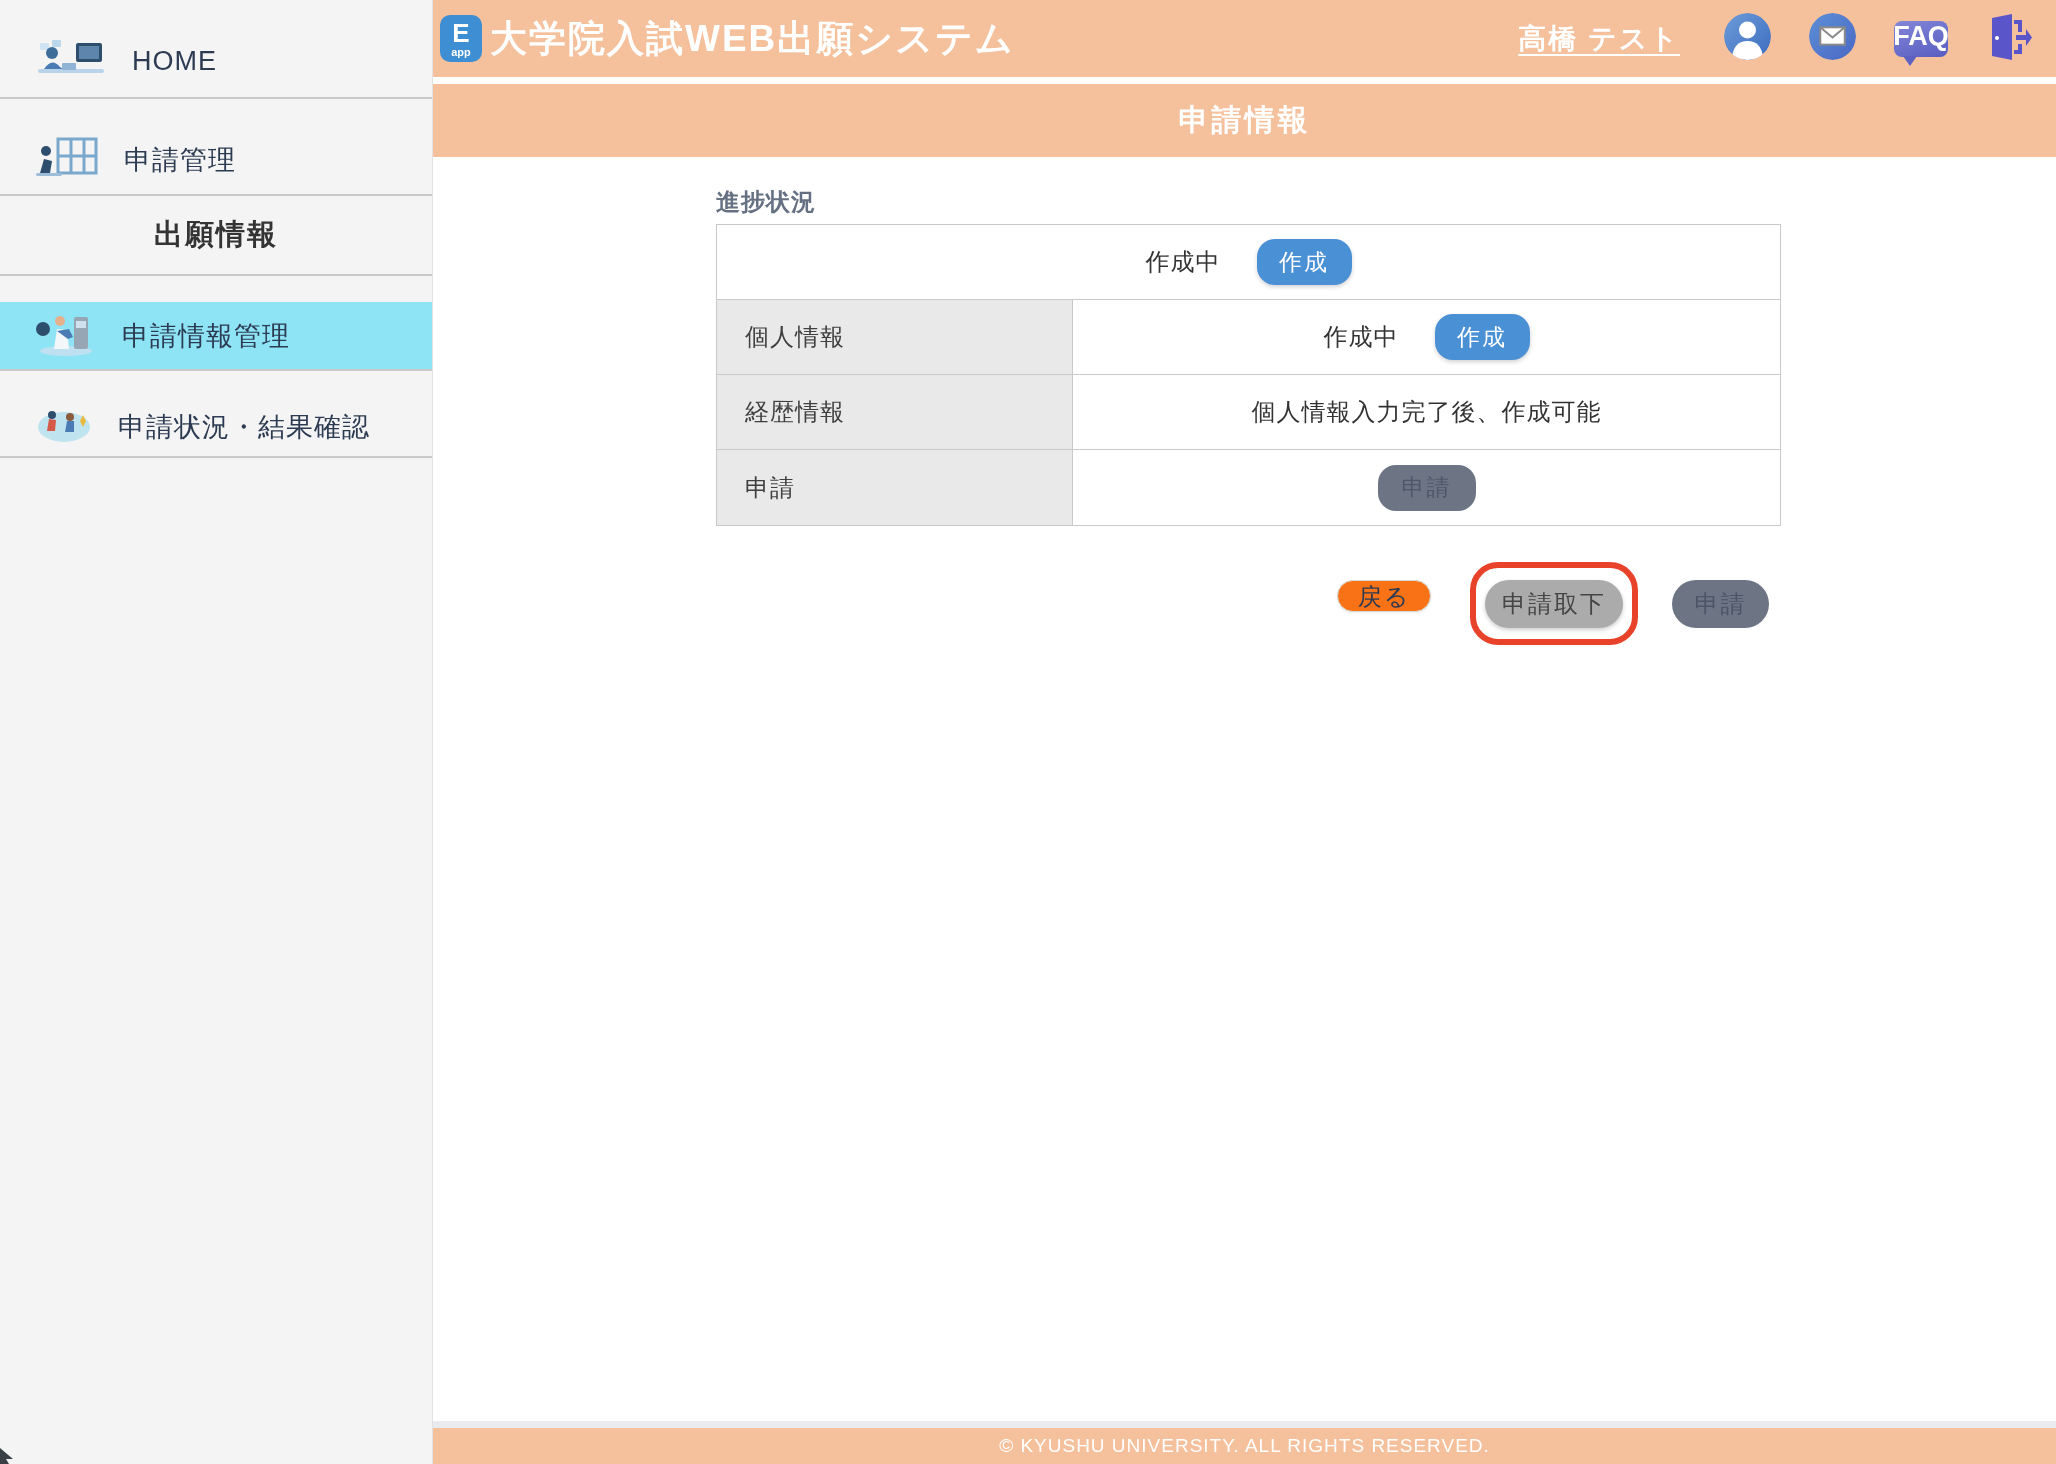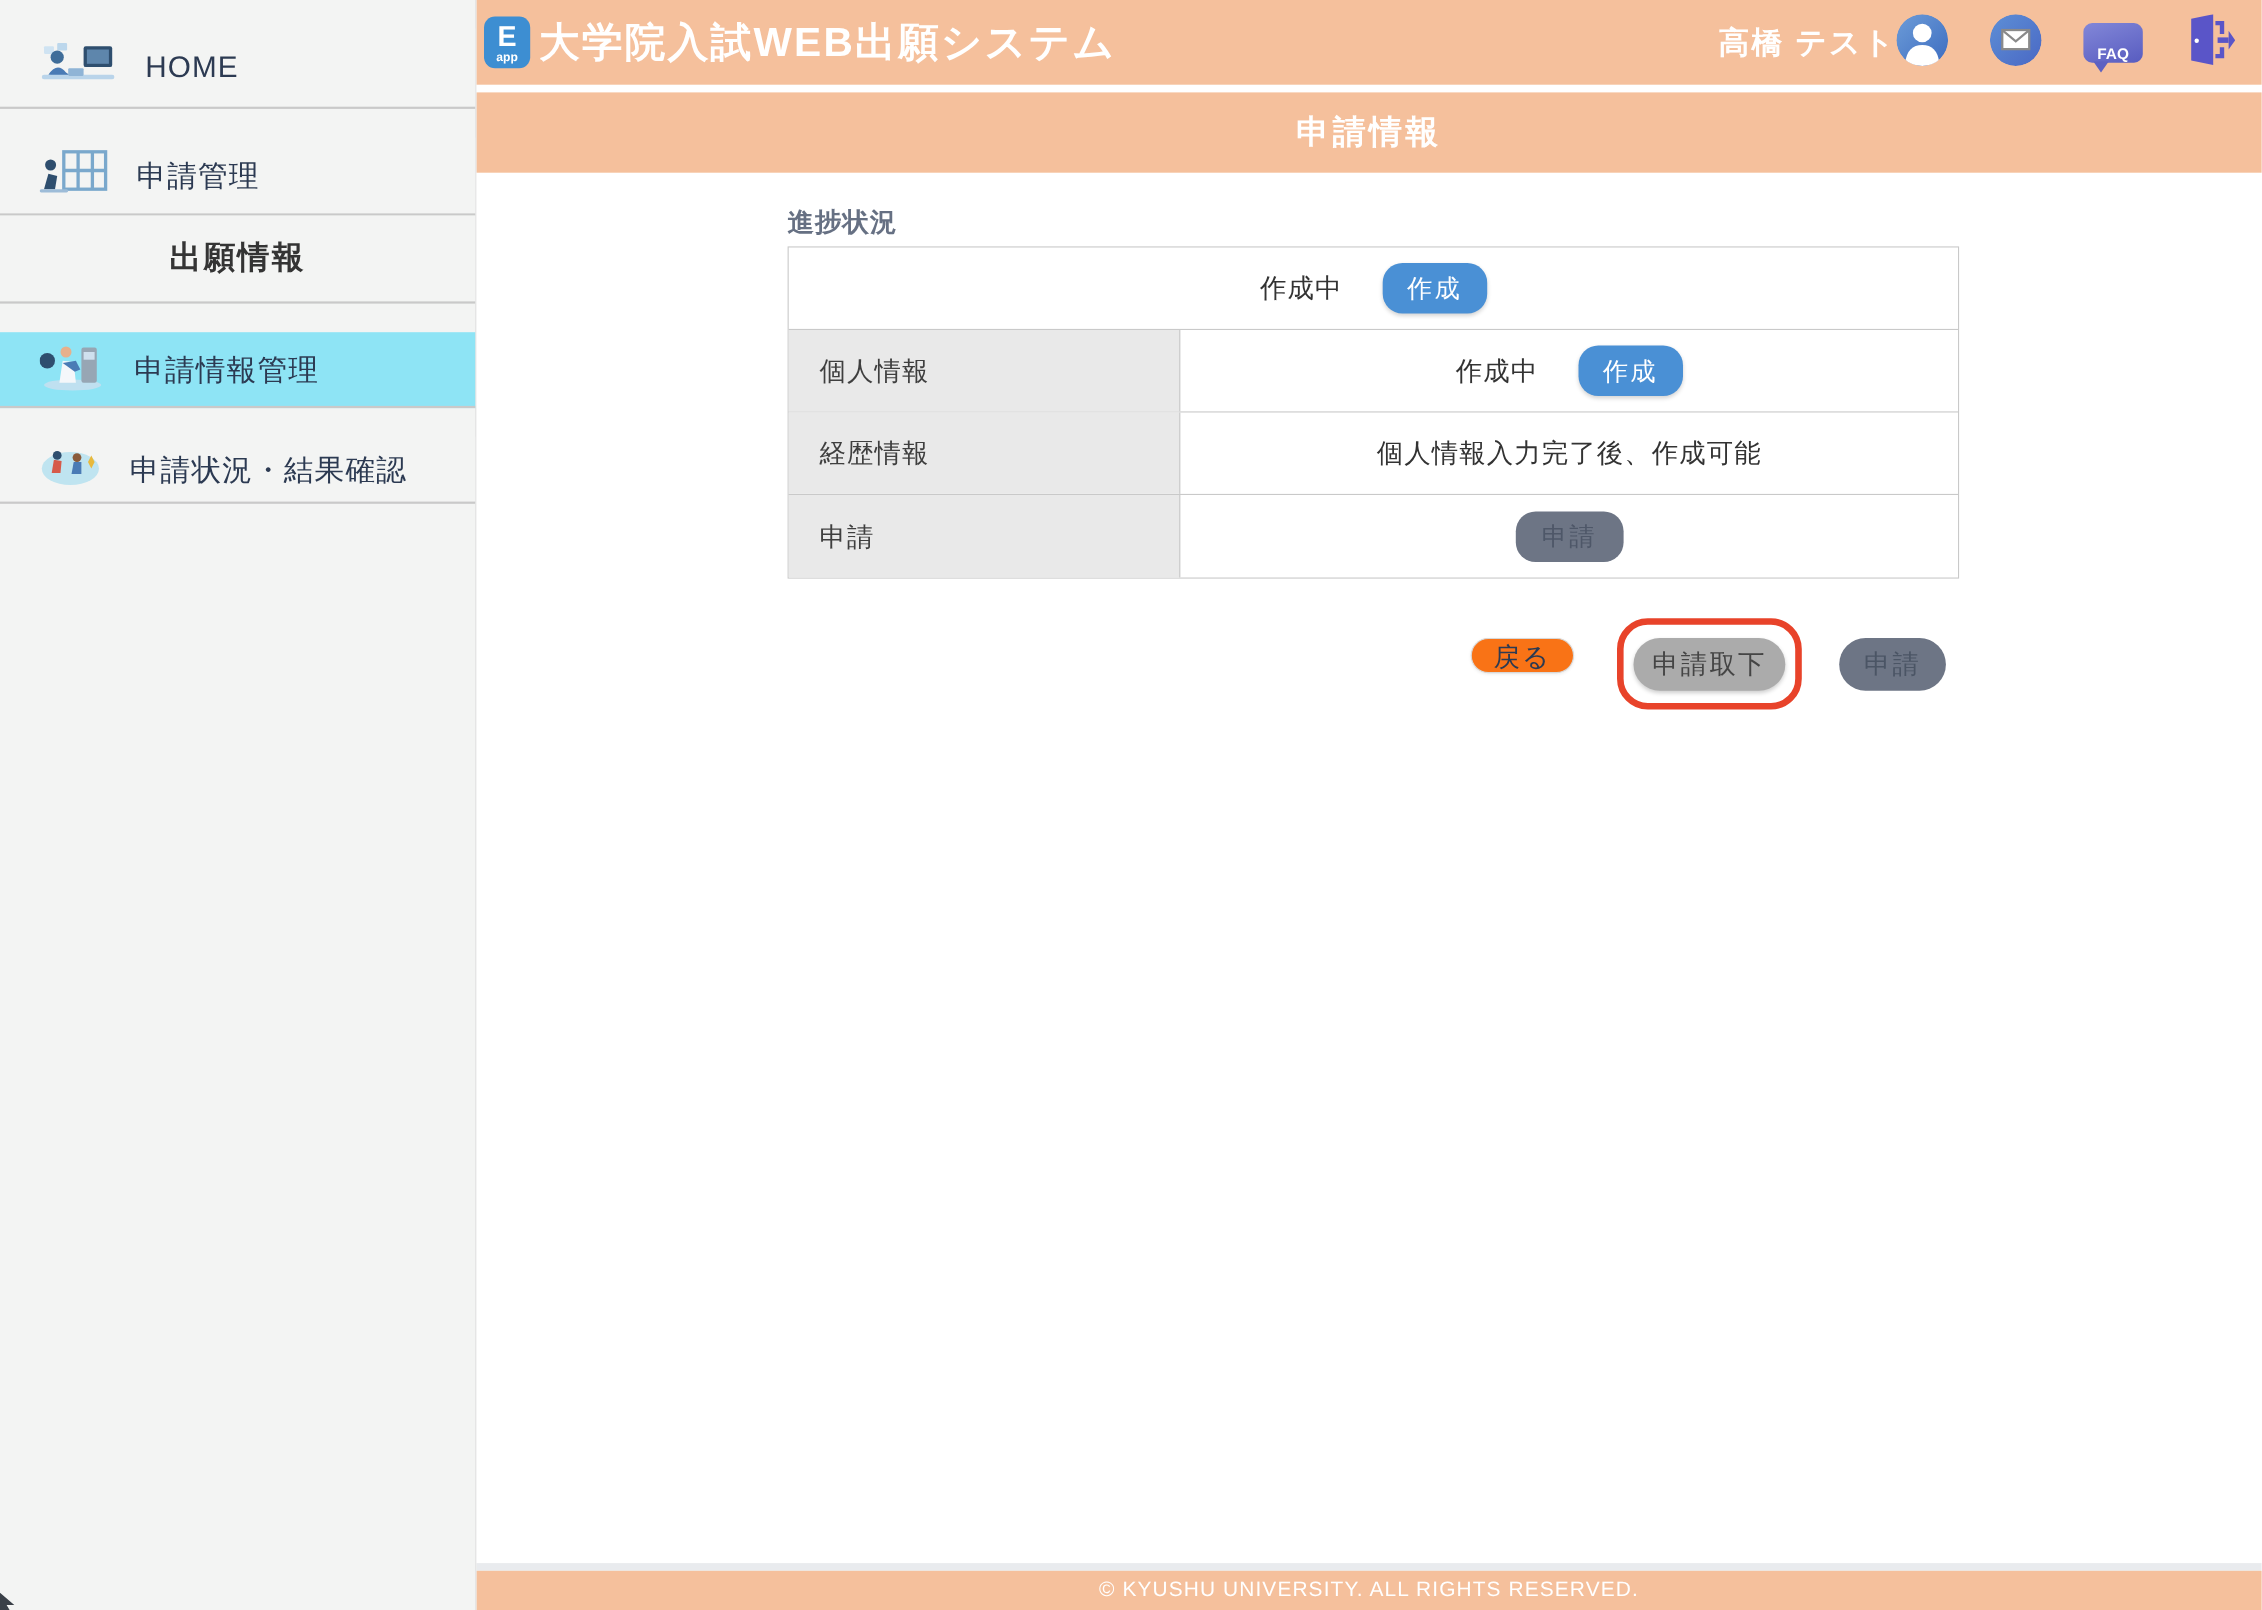--- a/index.html
+++ b/index.html
@@ -25,27 +25,27 @@
   .header { position:absolute; left:433px; top:0; width:1623px; height:77px;
     background:#f5c09c; display:flex; align-items:center; }
   .app-icon { width:42px; height:47px; margin-left:7px; border-radius:10px;
     background:#3d8ed2; color:#fff; display:flex; flex-direction:column;
     align-items:center; justify-content:center; line-height:1; flex:0 0 auto; }
   .app-icon .e { font-size:26px; font-weight:bold; }
   .app-icon .app { font-size:11px; font-weight:bold; margin-top:1px; }
   .app-title { color:#ffffff; font-size:37px; font-weight:bold; letter-spacing:2px;
     margin-left:8px; white-space:nowrap; }
   .user-name { margin-left:auto; color:#ffffff; font-size:28px; font-weight:bold;
-    letter-spacing:2px; text-underline-offset:6px;
-    text-decoration-thickness:2px; cursor:pointer; }
+    letter-spacing:2px; text-decoration:underline; text-underline-offset:6px;
+    text-decoration-thickness:2px; margin-right:44px; cursor:pointer; }
   .hdr-ic { flex:0 0 auto; margin-right:38px; cursor:pointer; }
   .circle-ic { width:47px; height:47px; border-radius:50%; }
   .faq-ic { position:relative; width:54px; height:36px; border-radius:8px;
     background:linear-gradient(160deg,#8287d8,#585cc0); color:#fff; font-weight:bold;
-    font-size:14px; display:flex; align-items:flex-end; justify-content:center; }
+    font-size:27px; display:flex; align-items:flex-start; justify-content:center; }
   .faq-tail { position:absolute; left:9px; bottom:-9px; width:0; height:0;
     border-left:7px solid transparent; border-right:7px solid transparent;
     border-top:10px solid #5d61c2; }
   .door-ic { margin-right:24px; }
   .lang-toggle { display:flex; align-items:center; background:#ececec;
     border:2px solid #f6f6f6; height:52px; width:340px; margin-right:16px;
     padding:4px; flex:0 0 auto; }
   .lang-btn { height:100%; display:flex; align-items:center; justify-content:center;
     font-size:22px; letter-spacing:1px; cursor:pointer; }
   .lang-ja { width:158px; background:#4291cb; color:#ffffff; border-radius:5px; }

